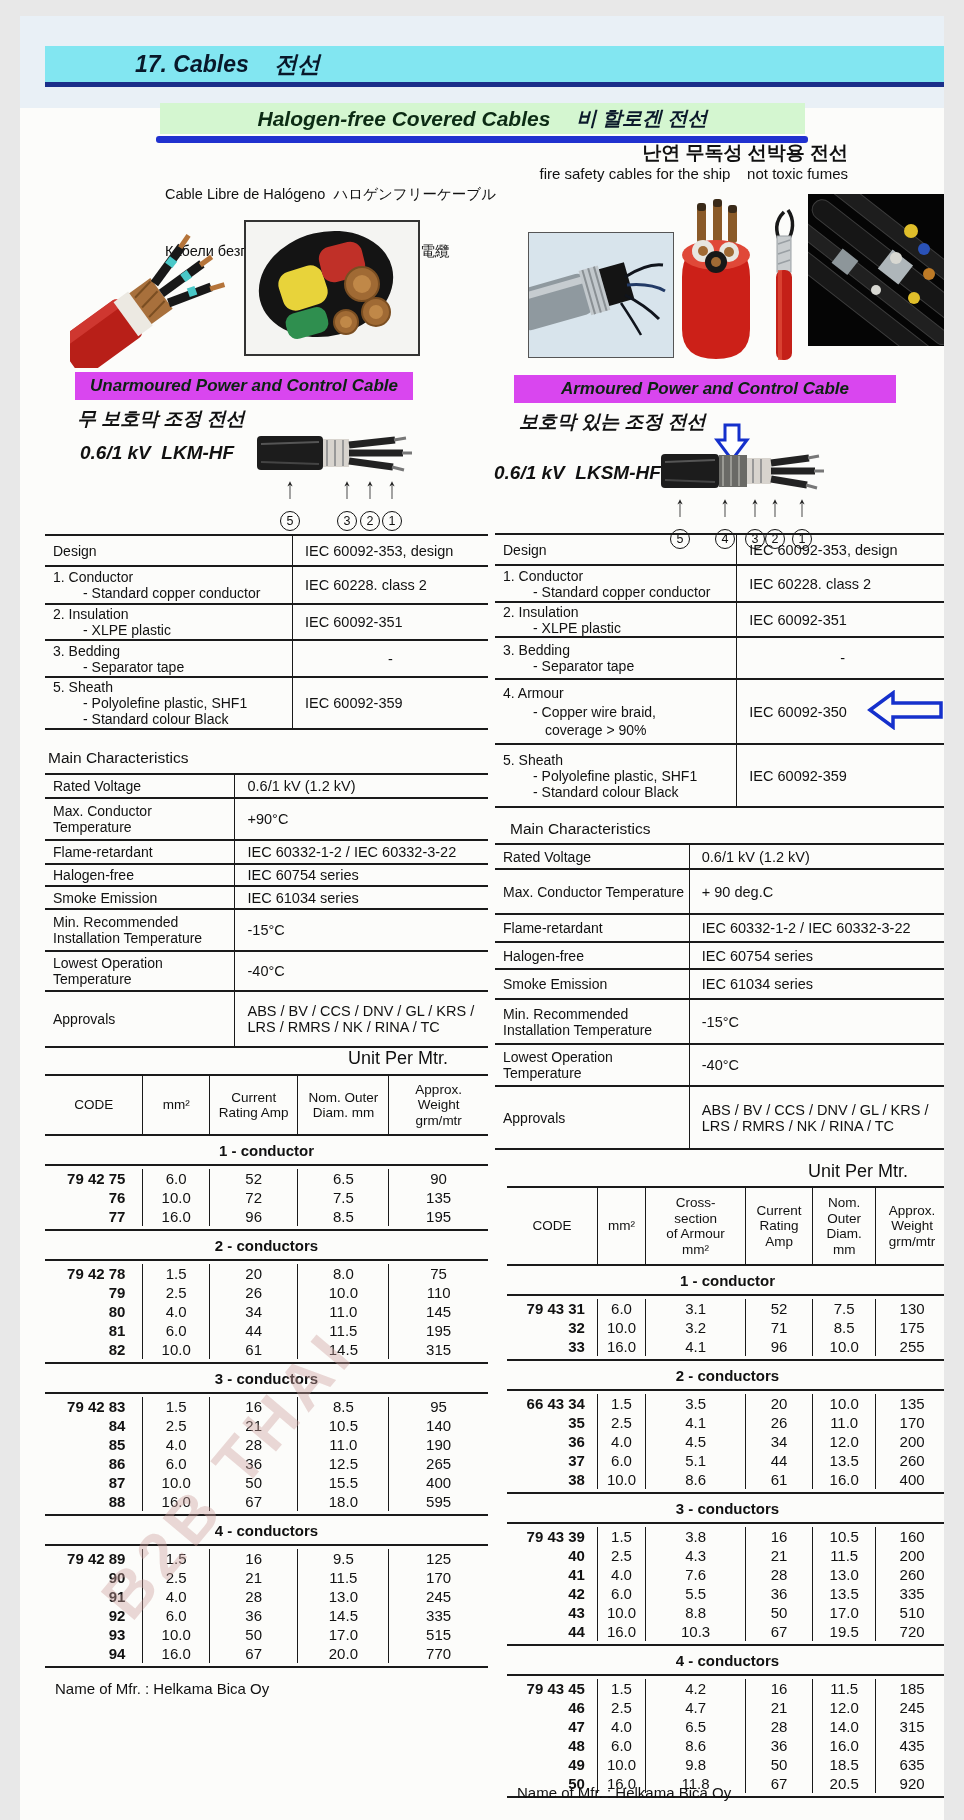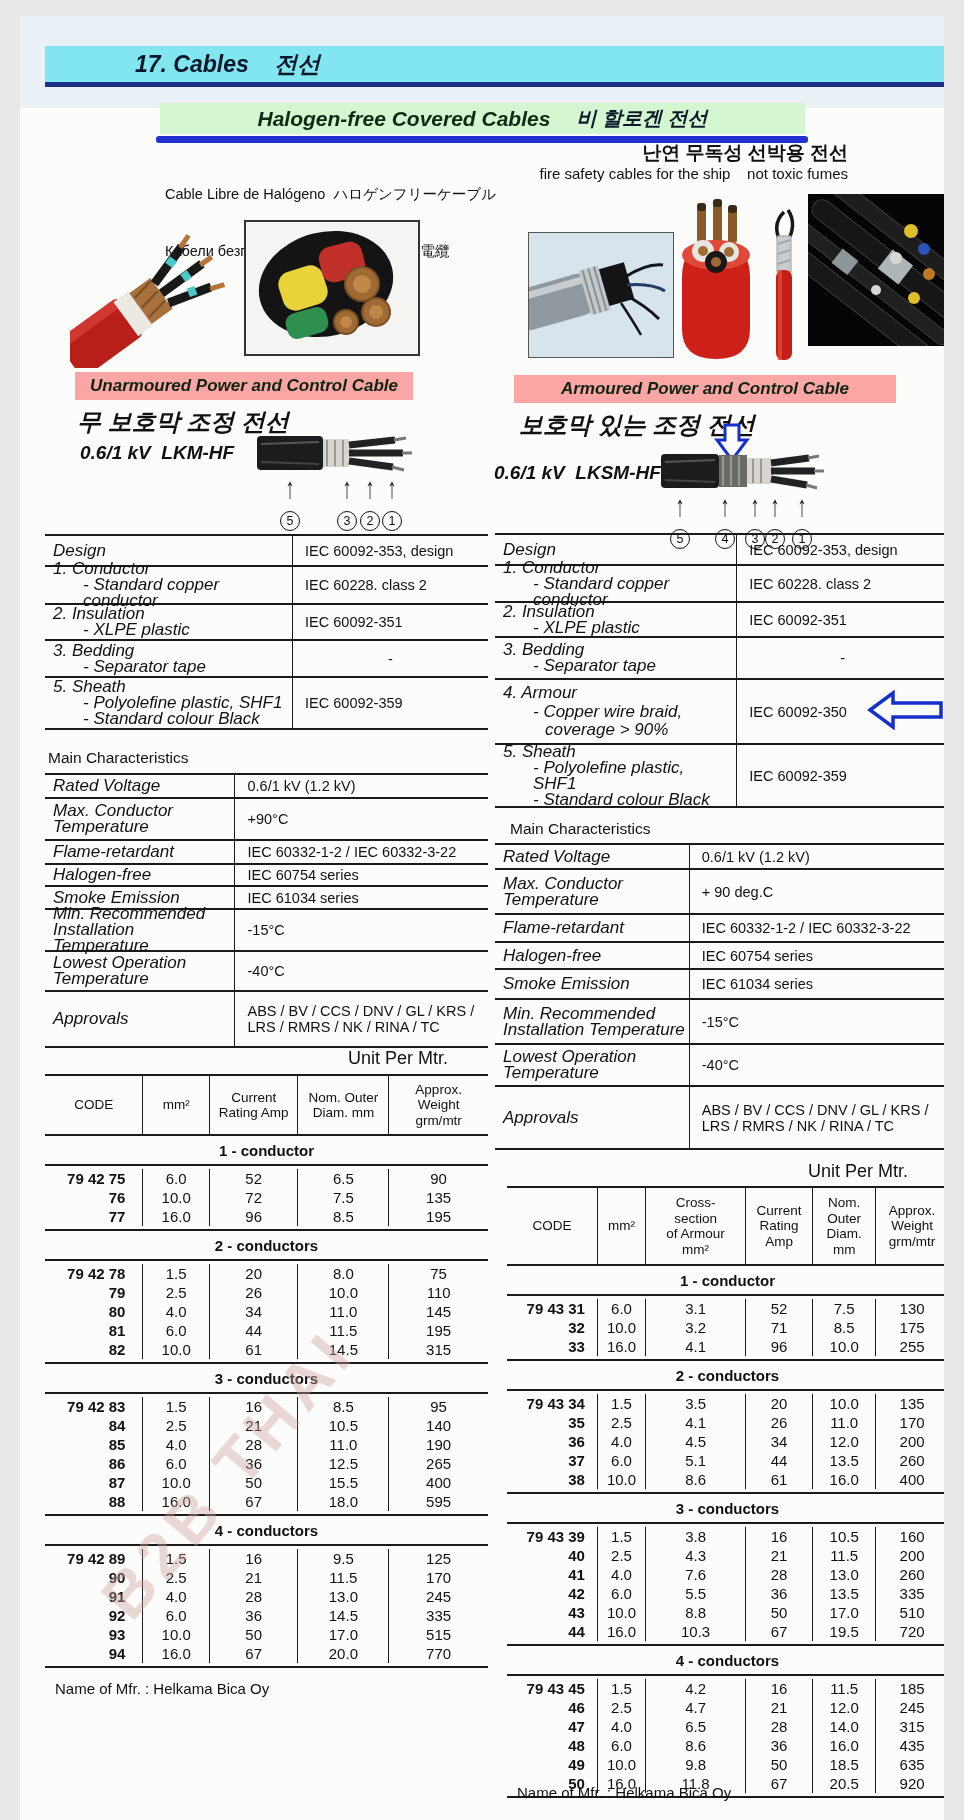--- a/index.html
+++ b/index.html
@@ -23,39 +23,39 @@
   .sub-left{left:145px;top:131px;font-size:14.5px;line-height:19px;white-space:pre;}
   .sub-right{right:96px;top:126px;text-align:right;}
   .sub-right .kr{font-size:19px;font-weight:bold;line-height:22px;white-space:pre;}
   .sub-right .en{font-size:15px;line-height:19px;white-space:pre;}
 
   
   .photo{position:absolute;}
   .framed{border:2px solid #333;background:#f4f4f2;}
 
   
-  .section-bar{background:#fca5a5;display:flex;align-items:center;justify-content:center;}
+  .section-bar{background:#d946ef;display:flex;align-items:center;justify-content:center;}
   .section-bar span{font-size:17px;font-weight:bold;font-style:italic;color:#0d2412;}
-  .kr-sub{font-size:24px;font-weight:bold;font-style:italic;white-space:pre;}
+  .kr-sub{font-size:19px;font-weight:bold;font-style:italic;white-space:pre;}
   .model{font-size:19px;font-weight:bold;font-style:italic;white-space:pre;}
 
   
   .diagram{position:absolute;}
   .callout{position:absolute;transform:translateX(-50%);display:flex;flex-direction:column;align-items:center;}
   .callout-arrow{font-size:19px;line-height:22px;height:30px;transform:scaleY(1.55);color:#222;}
   .callout-num{width:18px;height:18px;border:1.5px solid #111;border-radius:50%;
                display:flex;align-items:center;justify-content:center;font-size:12.5px;margin-top:1px;}
 
   
   .spec{border-top:2px solid #1a1a1a;box-sizing:border-box;}
   .spec-row{display:flex;border-bottom:2px solid #1a1a1a;box-sizing:border-box;}
   .spec-label{border-right:1.5px solid #1a1a1a;padding:2px 4px 2px 8px;display:flex;
               flex-direction:column;justify-content:center;box-sizing:border-box;}
   .spec-label.spread{justify-content:space-evenly;}
-  .spec-label div{font-size:17px;line-height:16px;font-style:italic;}
+  .spec-label div{font-size:14px;line-height:16px;}
   .spec-label .sub{padding-left:30px;}
   .spec-label .deep{padding-left:42px;}
   .spec-value{display:flex;align-items:center;padding-left:12px;font-size:14.5px;box-sizing:border-box;position:relative;}
   .spec-value.center{justify-content:center;padding-left:0;}
   .design .spec-label{width:56%;} .design .spec-value{width:44%;}
   .design.rt .spec-label{width:53.5%;} .design.rt .spec-value{width:46.5%;}
   .chars .spec-label{width:43%;} .chars .spec-value{width:57%;}
 
   .h-chars{font-size:15.5px;}
   .unit-note{font-size:18px;}
@@ -747,21 +747,21 @@
           <div class="gc" style="width: 10.9%;">16.0</div>
           <div class="gc" style="width: 22.7%;">4.1</div>
           <div class="gc" style="width: 15.2%;">96</div>
           <div class="gc" style="width: 14.3%;">10.0</div>
           <div class="gc" style="width: 16.5%;">255</div>
         </div>
       </div>
       <div class="banner">2 - conductors</div>
       <div class="gbody">
         <div class="grow">
-          <div class="gc code" style="width: 20.4%;">79 43 34</div>
+          <div class="gc code" style="width: 20.4%;">66 43 34</div>
           <div class="gc" style="width: 10.9%;">1.5</div>
           <div class="gc" style="width: 22.7%;">3.5</div>
           <div class="gc" style="width: 15.2%;">20</div>
           <div class="gc" style="width: 14.3%;">10.0</div>
           <div class="gc" style="width: 16.5%;">135</div>
         </div>
         <div class="grow">
           <div class="gc code" style="width: 20.4%;">35</div>
           <div class="gc" style="width: 10.9%;">2.5</div>
           <div class="gc" style="width: 22.7%;">4.1</div>

